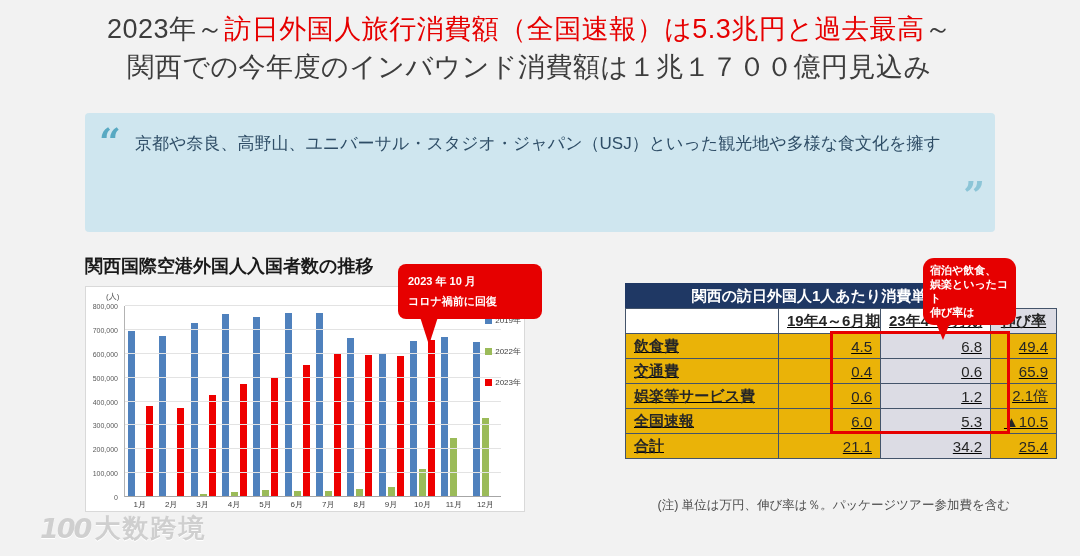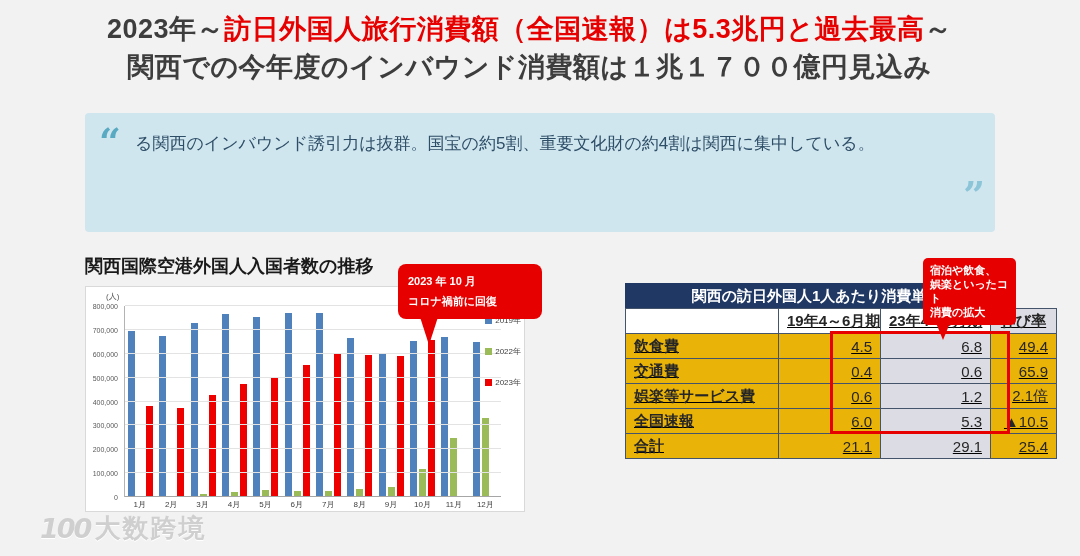--- a/index.html
+++ b/index.html
@@ -1,21 +1,21 @@
 <!DOCTYPE html>
 <html><head>
 <meta charset="utf-8">
 <style>
   * { margin:0; padding:0; box-sizing:border-box; }
   html,body { width:1080px; height:556px; }
   body { font-family:"Liberation Sans","DejaVu Sans",sans-serif; background:#f2f2f2; position:relative; overflow:hidden; }
   .slide { position:absolute; inset:0; background:#f2f2f2; }
 
   
-  .title-block { position:absolute; top:10px; left:0; width:1059px; text-align:center; font-weight:bold; font-size:27px; line-height:38px; color:#3d3d3d; letter-spacing:0.5px; }
+  .title-block { position:absolute; top:10px; left:0; width:1059px; text-align:center; font-weight:normal; font-size:27px; line-height:38px; color:#3d3d3d; letter-spacing:0.5px; }
   .title-red { color:#e60000; }
 
   
   .quote-box { position:absolute; left:85px; top:113px; width:910px; height:119px; background:#cfe6ef; border-radius:4px; }
   .quote-lines { position:absolute; left:50px; top:14px; width:830px; font-size:17px; line-height:33px; color:#2e4d66; }
   .quote-open { position:absolute; left:14px; top:10px; font-size:38px; font-weight:bold; color:#58a9c2; font-family:"DejaVu Serif",serif; line-height:1; }
   .quote-close { position:absolute; right:10px; bottom:18px; font-size:38px; font-weight:bold; color:#8cc5d7; font-family:"DejaVu Serif",serif; line-height:1; }
 
   
   .chart-title { position:absolute; left:85px; top:254px; font-size:18px; font-weight:bold; color:#1a1a1a; }
@@ -33,21 +33,21 @@
   .xlabel { flex:1; text-align:center; font-size:8px; color:#404040; }
   .legend { position:absolute; right:3px; top:28px; display:flex; flex-direction:column; gap:20px; }
   .legend-item { display:flex; align-items:center; gap:3px; }
   .legend-swatch { width:7px; height:7px; }
   .legend-label { font-size:8px; color:#404040; }
 
   
   .callout { position:absolute; background:#e60000; color:#fff; font-weight:bold; border-radius:8px; z-index:5; }
   .callout-chart { left:398px; top:264px; width:144px; padding:7px 10px 8px; font-size:11px; line-height:20px; }
   .callout-chart .tail { position:absolute; left:22px; top:100%; margin-top:-2px; width:0; height:0; border-left:9px solid transparent; border-right:9px solid transparent; border-top:28px solid #e60000; }
-  .callout-table { left:923px; top:258px; width:93px; padding:5px 7px 6px; font-size:11px; line-height:14px; border-radius:5px; }
+  .callout-table { left:923px; top:258px; width:93px; padding:5px 7px 6px; font-size:11px; line-height:14px; border-radius:11px; }
   .callout-table .tail { position:absolute; left:13px; top:100%; margin-top:-2px; width:0; height:0; border-left:7px solid transparent; border-right:7px solid transparent; border-top:17px solid #e60000; }
 
   
   .ctable { position:absolute; left:577px; top:283px; width:431px;padding-left:48px; }
   .ctable-title { height:25px; background:#1f3864; color:#ffffff; font-weight:bold; font-size:15px; text-align:center; line-height:25px; }
   table { border-collapse:collapse; width:431px; table-layout:fixed; background:#eab308;text-decoration:underline; }
   td,th { border:1px solid #44546a; height:25px; font-size:15px; color:#262626; padding:0 8px; overflow:hidden; white-space:nowrap; }
   th { font-weight:bold; text-align:center; background:#ffffff; }
   td.lbl { font-weight:bold; text-align:left; }
   td.num { text-align:right; }
@@ -68,21 +68,21 @@
 <div class="slide">
 
   <div class="title-block">
     <div><span>2023年～</span><span class="title-red">訪日外国人旅行消費額（全国速報）は5.3兆円と過去最高</span><span>～</span></div>
     <div>関西での今年度のインバウンド消費額は１兆１７００億円見込み</div>
   </div>
 
   <div class="quote-box">
     <span class="quote-open">“</span>
     <div class="quote-lines">
-        <div>る関西のインバウンド誘引力は抜群。国宝の約5割、重要文化財の約4割は関西に集中している。</div>
+        <div>京都や奈良、高野山、ユニバーサル・スタジオ・ジャパン（USJ）といった観光地や多様な食文化を擁す</div>
       </div>
     <span class="quote-close">”</span>
   </div>
 
   <div class="chart-title">関西国際空港外国人入国者数の推移</div>
 
   <div class="chart-box">
     <div class="chart-unit">(人)</div>
     <div class="ylabels">
         <div class="ylabel" style="bottom: 0%;">0</div>
@@ -242,34 +242,35 @@
           </tr>
           <tr>
             <td class="lbl">全国速報</td>
             <td class="num">6.0</td>
             <td class="num shade">5.3</td>
             <td class="num">▲10.5</td>
           </tr>
           <tr>
             <td class="lbl">合計</td>
             <td class="num">21.1</td>
-            <td class="num shade">29.1</td>
+            <td class="num shade">34.2</td>
             <td class="num">25.4</td>
           </tr>
         </tbody>
     </table>
   </div>
   <div class="red-frame"></div>
 
   <div class="callout callout-table">
     <div>宿泊や飲食、</div>
       <div>娯楽といったコト</div>
-      <div>消費の拡大</div>
+      <div>伸び率は</div>
       <div class="tail"></div>
   </div>
 
+  <div class="table-note">(注) 単位は万円、伸び率は％。パッケージツアー参加費を含む</div>
 
   <div class="logo">
     <span class="logo-100">100</span>
     <span class="logo-text">大数跨境</span>
   </div>
 
 </div>
 
 </body></html>

